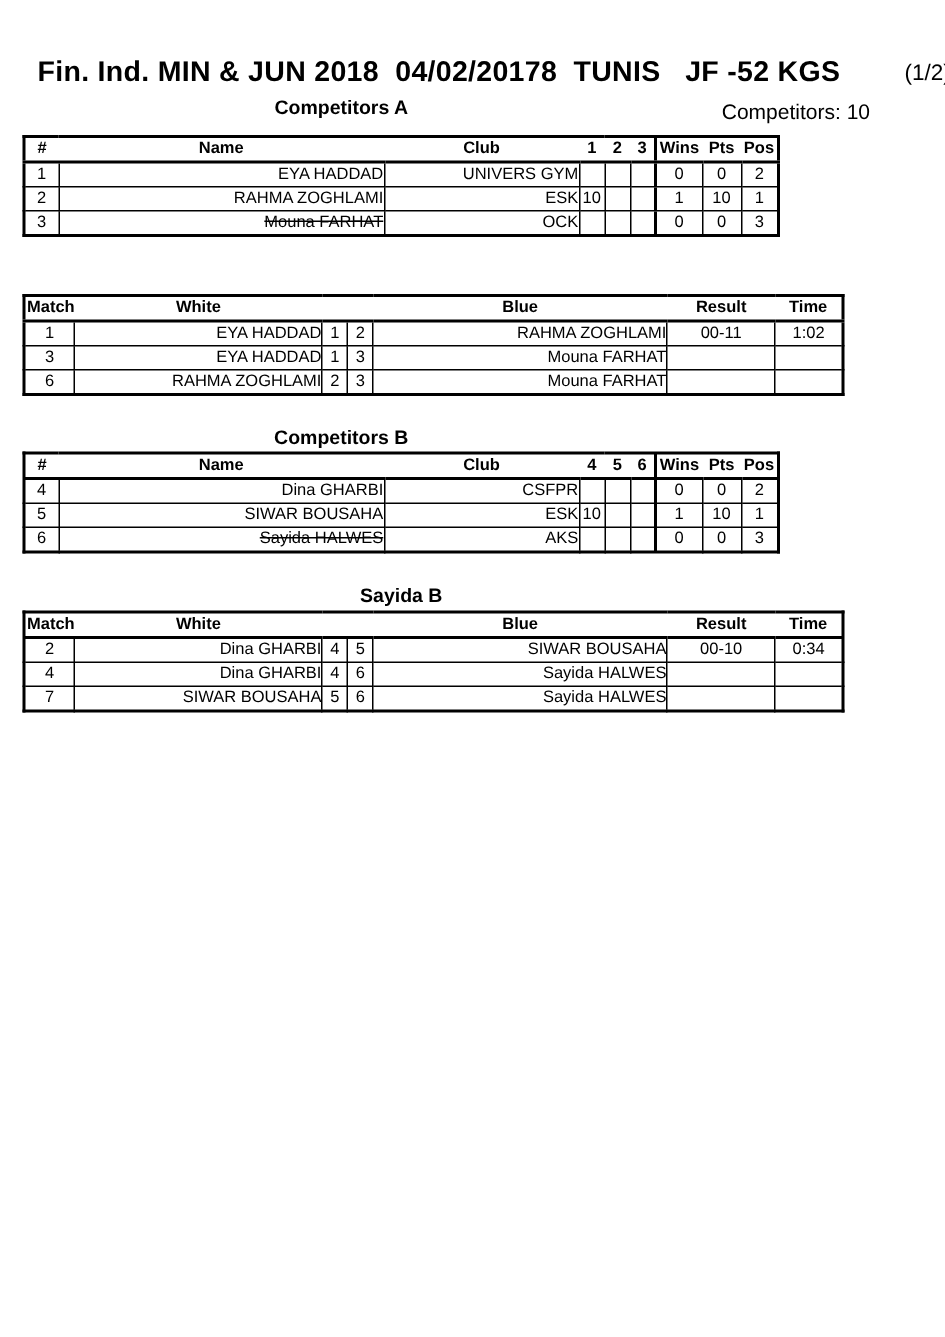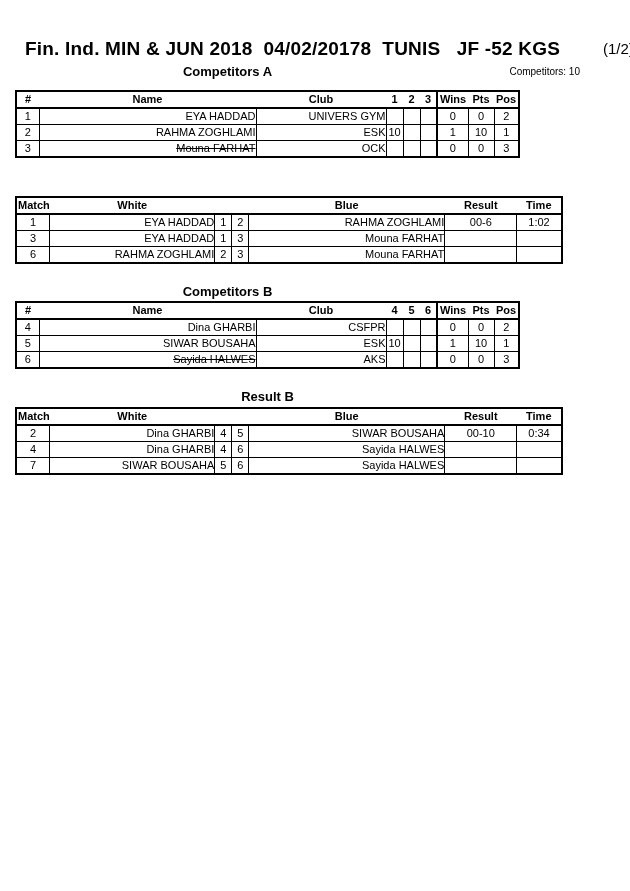--- a/index.html
+++ b/index.html
@@ -28,21 +28,21 @@
     top: 40px;
     font-size: 15px;
     white-space: nowrap;
   }
   .competitors-count {
     position: absolute;
     left: 420px;
     top: 66px;
     width: 160px;
     text-align: right;
-    font-size: 10px;
+    font-size: 14px;
   }
   .section-heading {
     position: absolute;
     left: 15px;
     text-align: center;
     font-size: 13px;
     font-weight: bold;
   }
   .section-heading.comp { width: 425px; }
   .section-heading.match { width: 505px; }
@@ -168,21 +168,21 @@
         <th>Time</th>
       </tr>
     </thead>
     <tbody>
       <tr>
         <td>1</td>
         <td class="lft">EYA HADDAD</td>
         <td>1</td>
         <td>2</td>
         <td class="lft">RAHMA ZOGHLAMI</td>
-        <td>00-6</td>
+        <td>00-11</td>
         <td>1:02</td>
       </tr>
       <tr>
         <td>3</td>
         <td class="lft">EYA HADDAD</td>
         <td>1</td>
         <td>3</td>
         <td class="lft">Mouna FARHAT</td>
         <td></td>
         <td></td>
@@ -256,21 +256,21 @@
         <td></td>
         <td></td>
         <td></td>
         <td class="thickleft">0</td>
         <td>0</td>
         <td>3</td>
       </tr>
     </tbody>
   </table>
 
-  <div class="section-heading match" style="top:389px">Result B</div>
+  <div class="section-heading match" style="top:389px">Sayida B</div>
 
   <table style="left:15px; top:407px;">
     <colgroup>
       <col style="width:33px">
         <col style="width:165px">
         <col style="width:17px">
         <col style="width:17px">
       <col style="width:196px">
         <col style="width:72px">
         <col style="width:45px">

